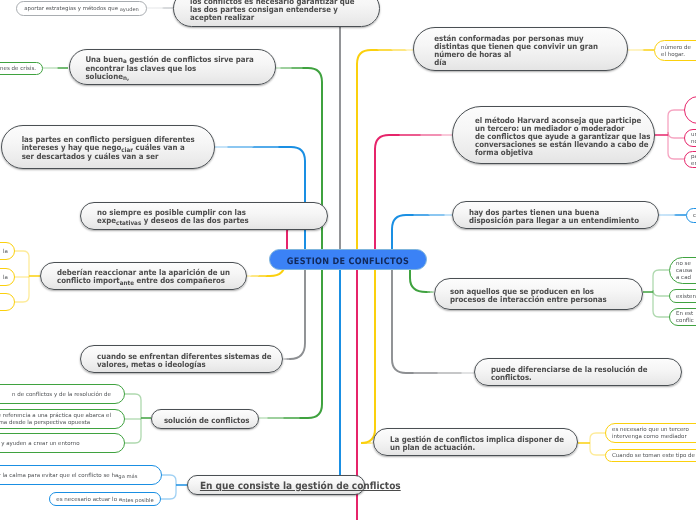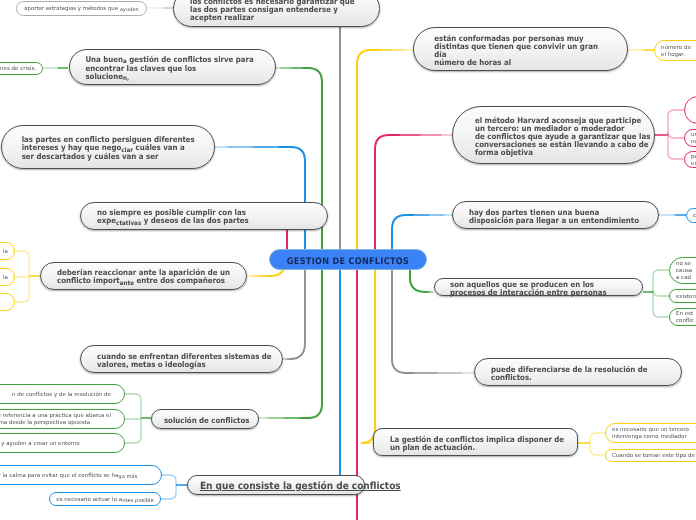--- a/index.html
+++ b/index.html
@@ -182,52 +182,52 @@
       </div>
       <div class="node topic" style="left: 187px; top: 475px; width: 178px; height: 20px; font-size: 10px; line-height: 8px; padding-left: 11.9px; text-decoration: underline;">
         <span class="txt">
           <span class="ln">En que consiste la gestión de conflictos</span>
         </span>
       </div>
       <div class="node topic" style="left: 413px; top: 27px; width: 215px; height: 44px; font-size: 7.8px; line-height: 8px; padding-left: 20.3px;">
         <span class="txt">
           <span class="ln">están conformadas por personas muy</span>
           <span class="ln">distintas que tienen que convivir un gran</span>
+          <span class="ln">número de horas al</span>
           <span class="ln">día</span>
-          <span class="ln">número de horas al</span>
         </span>
       </div>
       <div class="node topic" style="left: 452px; top: 106px; width: 203px; height: 58px; font-size: 7.8px; line-height: 8px; padding-left: 22px;">
         <span class="txt">
           <span class="ln">el método Harvard aconseja que participe</span>
           <span class="ln">un tercero: un mediador o moderador</span>
           <span class="ln">de conflictos que ayude a garantizar que las</span>
           <span class="ln">conversaciones se están llevando a cabo de</span>
           <span class="ln">forma objetiva</span>
         </span>
       </div>
       <div class="node topic" style="left: 452px; top: 201px; width: 207px; height: 28px; font-size: 7.8px; line-height: 8px; padding-left: 16px;">
         <span class="txt">
           <span class="ln">hay dos partes tienen una buena</span>
           <span class="ln">disposición para llegar a un entendimiento</span>
         </span>
       </div>
-      <div class="node topic" style="left: 434px; top: 278px; width: 209px; height: 18px; font-size: 7.8px; line-height: 8px; ">
+      <div class="node topic" style="left: 434px; top: 278px; width: 209px; height: 32px; font-size: 7.8px; line-height: 8px; ">
         <span class="txt">
           <span class="ln">son aquellos que se producen en los</span>
           <span class="ln">procesos de interacción entre personas</span>
         </span>
       </div>
       <div class="node topic" style="left: 474px; top: 358px; width: 208px; height: 28px; font-size: 7.8px; line-height: 8px; padding-left: 16px;">
         <span class="txt">
           <span class="ln">puede diferenciarse de la resolución de</span>
           <span class="ln">conflictos.</span>
         </span>
       </div>
-      <div class="node topic" style="left: 373px; top: 428px; width: 205px; height: 28px; font-size: 7.8px; line-height: 8px; padding-left: 16px; border-radius: 9px;">
+      <div class="node topic" style="left: 373px; top: 428px; width: 205px; height: 28px; font-size: 7.8px; line-height: 8px; padding-left: 16px;">
         <span class="txt">
           <span class="ln">La gestión de conflictos implica disponer de</span>
           <span class="ln">un plan de actuación.</span>
         </span>
       </div>
       <div class="node leaf gry" style="left: 16px; top: 1px; width: 131px; height: 15px; font-size: 5.4px; line-height: 7px;">
         <span class="txt" style="text-align: center;">
           <span class="ln">aportar estrategias y métodos que <span class="sh">ayuden</span></span>
         </span>
       </div>

